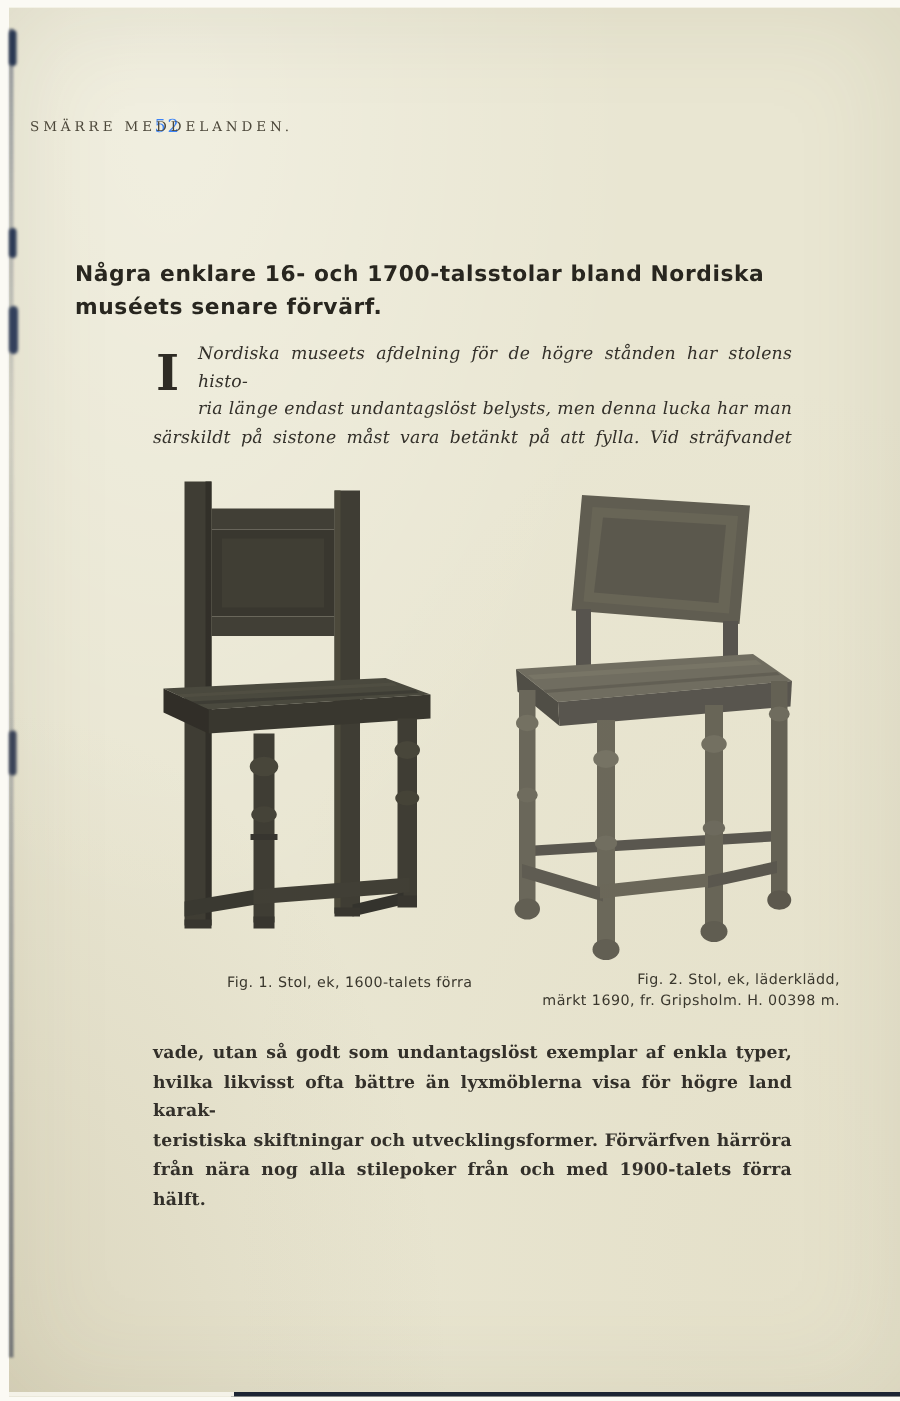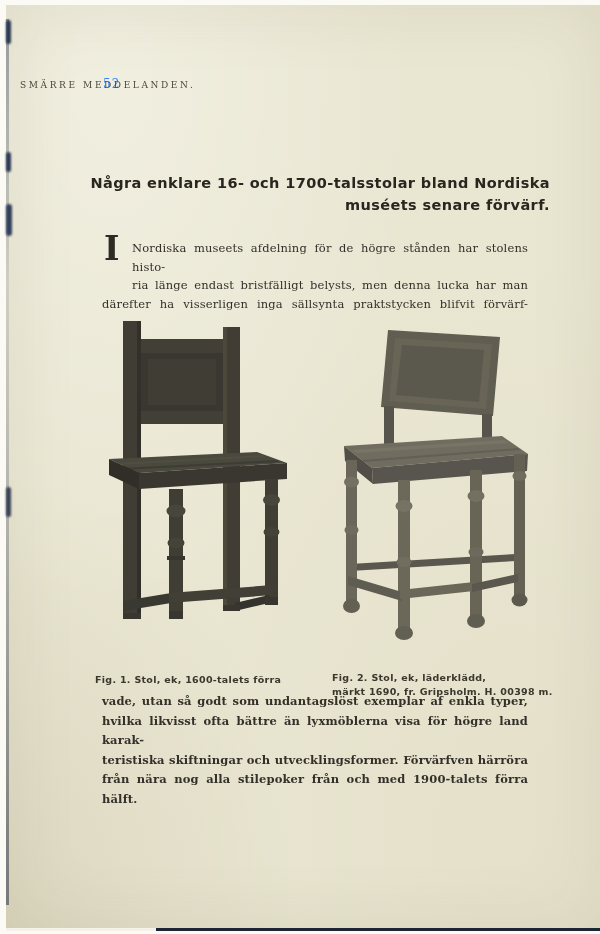--- a/index.html
+++ b/index.html
@@ -27,41 +27,41 @@
   .blob4{left:0;top:482px;width:5px;height:30px;background:#3a4358;}
   .bottom-band{position:absolute;left:148px;right:0;bottom:0;height:3px;background:#1d2533;filter:blur(0.4px);}
   .bottom-sliver{position:absolute;left:0;bottom:0;width:150px;height:3px;background:#f4f2e8;}
 
   
   .page-number{position:absolute;left:103px;top:77px;font-size:12px;color:#3b82f6;letter-spacing:1px;text-align:center;}
   .running-head{position:absolute;left:20px;right:0;top:80px;text-align:left;
     font-size:9px;letter-spacing:2.6px;color:#4c473a;white-space:nowrap;}
 
   
-  .title{position:absolute;left:50px;width:500px;top:172px;text-align:right;
+  .title{position:absolute;left:50px;width:500px;top:172px;text-align:left;
     font-family:"DejaVu Sans", sans-serif;font-weight:bold;font-size:14.5px;line-height:22px;
     color:#28261f;letter-spacing:0.4px;}
   .title div{white-space:nowrap;}
 
   
   .para{position:absolute;left:102px;width:426px;font-size:11.5px;line-height:18.6px;color:#33302a;letter-spacing:0.15px;}
-  .para1{top:239px;}
+  .para1{top:226px;font-style:italic;}
   .para2{top:692px;line-height:19.6px;font-weight:bold;}
   .pline{text-align:justify;text-align-last:justify;}
   .pline.indent{margin-left:30px;}
   .drop-cap{position:absolute;left:104px;top:232px;font-size:33px;line-height:33px;
     font-weight:bold;color:#2e2b24;}
 
   
   .photo{position:absolute;filter:blur(0.4px);opacity:0.97;}
   .photo1{left:107px;top:313px;}
   .photo2{left:332px;top:328px;}
-  .caption{position:absolute;text-align:left;
-    font-family:"DejaVu Sans", sans-serif;font-weight:bold;font-size:9.5px;line-height:14px;
-    color:#3a372d;letter-spacing:0.3px;margin-top:24px;}
+  .caption{position:absolute;text-align:right;
+    font-family:"DejaVu Sans", sans-serif;font-weight:normal;font-size:9.5px;line-height:14px;
+    color:#3a372d;letter-spacing:0.3px;}
   .caption div{white-space:nowrap;}
   .caption1{left:95px;width:220px;top:649px;}
   .caption2{left:332px;width:228px;top:647px;}
 </style>
 </head>
 <body>
 
 <div class="page">
   <div class="edge-line-left"></div>
   <div class="blob blob1"></div>
@@ -76,22 +76,22 @@
 <div class="running-head">SMÄRRE MEDDELANDEN.</div>
 
 <div class="title">
   <div>Några enklare 16- och 1700-talsstolar bland Nordiska</div>
   <div>muséets senare förvärf.</div>
 </div>
 
 <div class="drop-cap">I</div>
 <div class="para para1">
   <div class="pline indent">Nordiska museets afdelning för de högre stånden har stolens histo-</div>
-  <div class="pline indent">ria länge endast bristfälligt belysts, men denna lucka har man</div>
-  <div class="pline">därefter ha visserligen inga sällsynta praktstycken blifvit förvärf-</div>
+  <div class="pline indent">ria länge endast undantagslöst belysts, men denna lucka har man</div>
+  <div class="pline">särskildt på sistone måst vara betänkt på att fylla. Vid sträfvandet</div>
 </div>
 
 <svg class="photo photo1" width="192" height="330" viewBox="0 0 192 330" xmlns="http://www.w3.org/2000/svg">
   <g stroke="none">
     <rect x="16" y="8" width="18" height="296" fill="#3a382f"></rect>
     <rect x="30" y="8" width="4" height="296" fill="#2c2a24"></rect>
     <rect x="116" y="14" width="17" height="282" fill="#3a382f"></rect>
     <rect x="116" y="14" width="4" height="282" fill="#474437"></rect>
     <rect x="34" y="26" width="82" height="14" fill="#3c3a31"></rect>
     <rect x="34" y="40" width="82" height="58" fill="#34322a"></rect>

